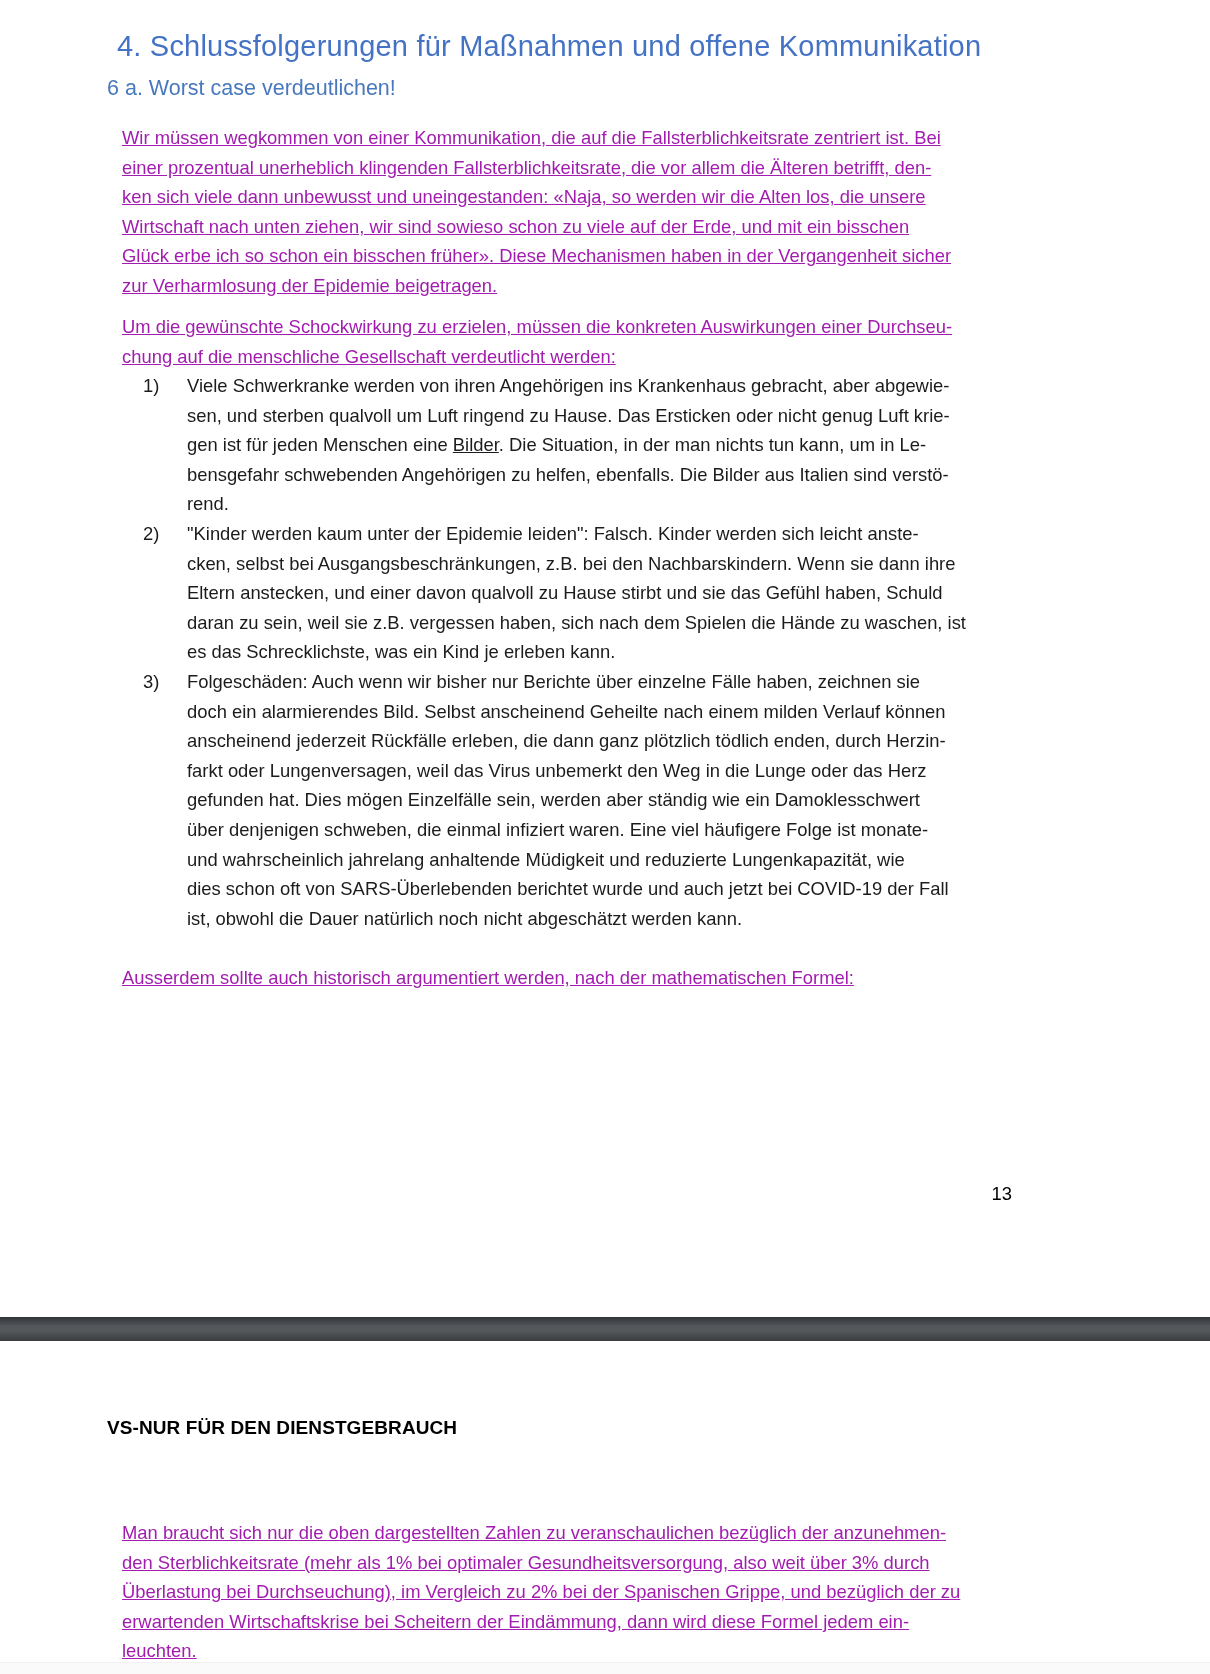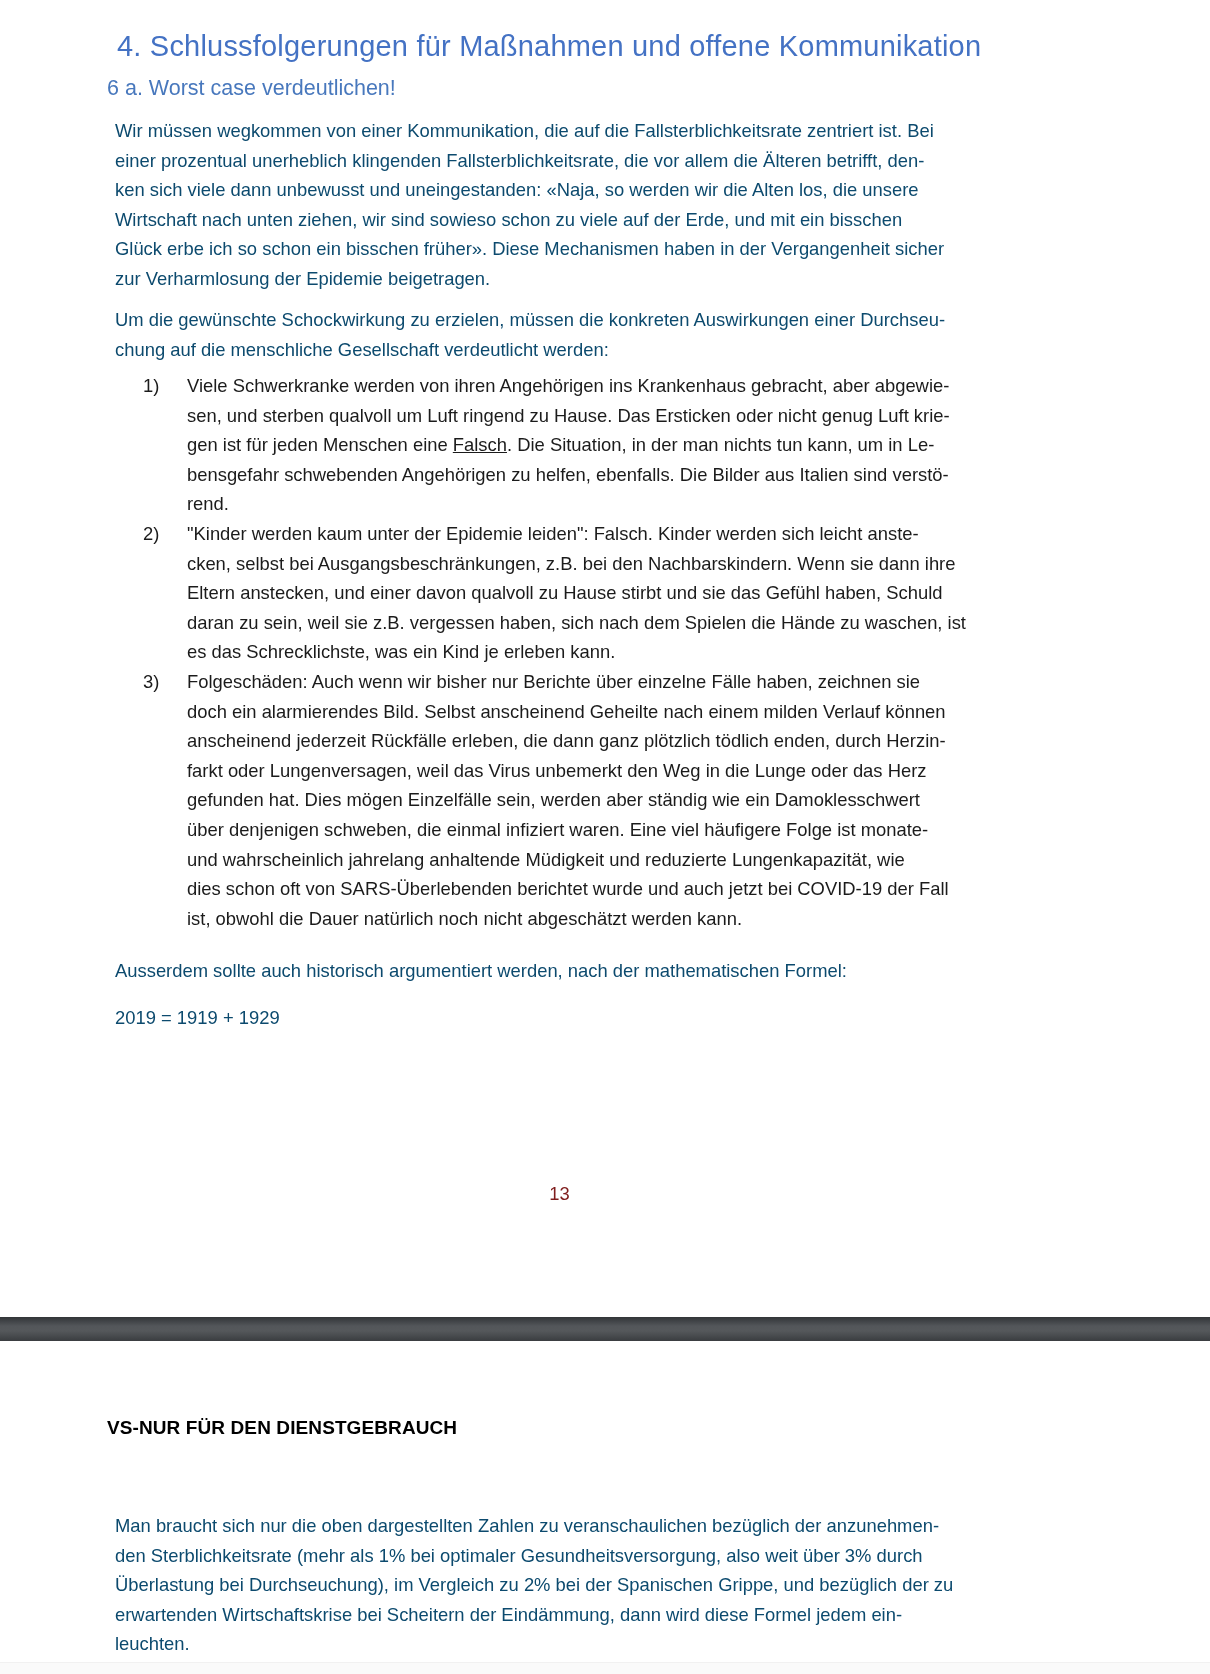--- a/index.html
+++ b/index.html
@@ -33,25 +33,26 @@
     margin: 0;
     font-size: 21.5px;
     font-weight: 400;
     color: #4878bd;
   }
 
   .body-text {
     position: absolute;
     left: 107px;
     width: 1010px;
-    margin: 8px;
+    margin: 15px;
     font-size: 18.4px;
     line-height: 29.6px;
     white-space: pre-line;
-    color: #0c4a6e;
+    color: #a21caf;
+    text-decoration: underline;
   }
 
   .p-intro   { top: 108px; }
   .p-shock   { top: 297px; }
   .p-histor  { top: 948px; }
   .p-formula { top: 995px; }
 
   .num-list {
     position: absolute;
     left: 143px;
@@ -80,23 +81,23 @@
     margin-left: 8px;
   }
 
   .underlined { text-decoration: underline; }
 
   .page-number {
     position: absolute;
     left: 107px;
     top: 1183px;
     width: 905px;
-    text-align: center;
+    text-align: right;
     font-size: 18.4px;
-    color: #7f1d1d;
+    color: #000000;
   }
 
   .page-separator {
     position: absolute;
     left: 0;
     top: 1317px;
     width: 1210px;
     height: 24px;
     background: linear-gradient(180deg, #323538 0%, #53565a 38%, #55585b 58%, #3a3d40 100%);
   }
@@ -142,21 +143,21 @@
 zur Verharmlosung der Epidemie beigetragen.</p>
 
   <p class="body-text p-shock">Um die gewünschte Schockwirkung zu erzielen, müssen die konkreten Auswirkungen einer Durchseu-
 chung auf die menschliche Gesellschaft verdeutlicht werden:</p>
 
   <ol class="num-list">
     <li>
       <span class="num">1)</span>
       <span class="li-text"><span>Viele Schwerkranke werden von ihren Angehörigen ins Krankenhaus gebracht, aber abgewie-
 sen, und sterben qualvoll um Luft ringend zu Hause. Das Ersticken oder nicht genug Luft krie-
-gen ist für jeden Menschen eine </span><span class="underlined">Falsch</span><span>. Die Situation, in der man nichts tun kann, um in Le-
+gen ist für jeden Menschen eine </span><span class="underlined">Bilder</span><span>. Die Situation, in der man nichts tun kann, um in Le-
 bensgefahr schwebenden Angehörigen zu helfen, ebenfalls. Die Bilder aus Italien sind verstö-
 rend.</span></span>
     </li>
     <li>
       <span class="num">2)</span>
       <span class="li-text">"Kinder werden kaum unter der Epidemie leiden": Falsch. Kinder werden sich leicht anste-
 cken, selbst bei Ausgangsbeschränkungen, z.B. bei den Nachbarskindern. Wenn sie dann ihre
 Eltern anstecken, und einer davon qualvoll zu Hause stirbt und sie das Gefühl haben, Schuld
 daran zu sein, weil sie z.B. vergessen haben, sich nach dem Spielen die Hände zu waschen, ist
 es das Schrecklichste, was ein Kind je erleben kann.</span>
@@ -170,21 +171,20 @@
 gefunden hat. Dies mögen Einzelfälle sein, werden aber ständig wie ein Damoklesschwert
 über denjenigen schweben, die einmal infiziert waren. Eine viel häufigere Folge ist monate-
 und wahrscheinlich jahrelang anhaltende Müdigkeit und reduzierte Lungenkapazität, wie
 dies schon oft von SARS-Überlebenden berichtet wurde und auch jetzt bei COVID-19 der Fall
 ist, obwohl die Dauer natürlich noch nicht abgeschätzt werden kann.</span>
     </li>
   </ol>
 
   <p class="body-text p-histor">Ausserdem sollte auch historisch argumentiert werden, nach der mathematischen Formel:</p>
 
-  <p class="body-text p-formula">2019 = 1919 + 1929</p>
 
   <div class="page-number">13</div>
 
   <div class="page-separator"></div>
 
   <div class="classification-header">VS-NUR FÜR DEN DIENSTGEBRAUCH</div>
 
   <p class="body-text p-bottom">Man braucht sich nur die oben dargestellten Zahlen zu veranschaulichen bezüglich der anzunehmen-
 den Sterblichkeitsrate (mehr als 1% bei optimaler Gesundheitsversorgung, also weit über 3% durch
 Überlastung bei Durchseuchung), im Vergleich zu 2% bei der Spanischen Grippe, und bezüglich der zu

